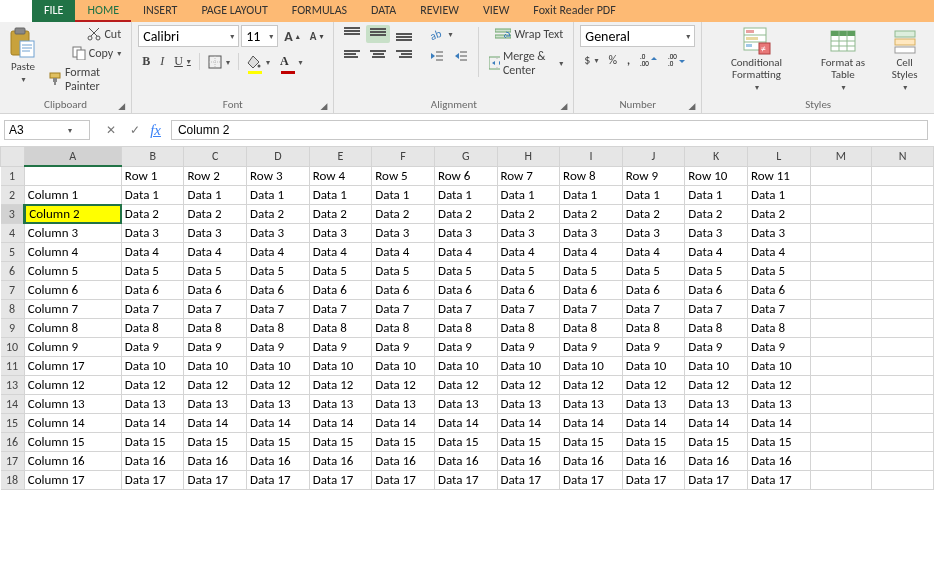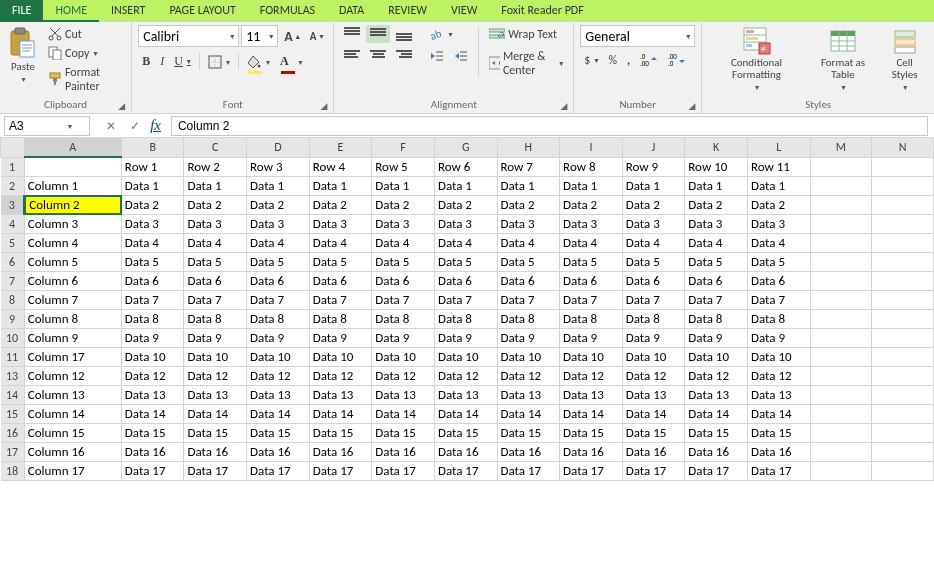--- a/index.html
+++ b/index.html
@@ -1,47 +1,47 @@
 <!DOCTYPE html>
 <html><head>
 <meta charset="utf-8">
 <style>
   * { box-sizing: border-box; margin: 0; padding: 0; }
   body { font-family: "Segoe UI", Calibri, sans-serif; font-size: 12px; background: #fff; color: #444; width: 934px; height: 565px; overflow: hidden; }
   
-  .tabs { display: flex; height: 22px; background: #bef264; }
+  .tabs { display: flex; height: 22px; background: #fdba74; margin-left: 32px; }
   .tab { padding: 3px 12px 0; font-size: 12px; color: #333; cursor: pointer; }
   .tab.file { background: #217346; color: #fff; }
-  .tab.active { color: #217346; border-bottom: 2px solid #15803d; font-weight: 400; }
+  .tab.active { color: #217346; border-bottom: 2px solid #b91c1c; font-weight: 400; }
   
   .ribbon { display: flex; height: 92px; background: #f1f1f1; border-bottom: 1px solid #d4d4d4; }
   .group { border-right: 1px solid #d4d4d4; padding: 3px 6px 0; display: flex; flex-direction: column; justify-content: space-between; }
   .group-body { display: flex; gap: 4px; }
   .group-label { text-align: center; font-size: 11px; color: #6a6a6a; padding: 2px 0; position: relative; }
   .group-label .launch { position: absolute; right: 0; bottom: 2px; font-size: 9px; color: #6a6a6a; cursor: pointer; }
   .col { display: flex; flex-direction: column; gap: 1px; }
   .rowline { display: flex; align-items: center; gap: 2px; }
-  .btn { display: inline-flex; align-items: center; gap: 3px; padding: 2px 4px; cursor: pointer; border-radius: 2px; }
+  .btn { display: inline-flex; align-items: center; gap: 3px; padding: 2px 4px; cursor: pointer; border-radius: 2px; justify-content: flex-end; }
   .big-btn { display: flex; flex-direction: column; align-items: center; gap: 2px; padding: 2px 4px; cursor: pointer; font-size: 11px; line-height: 1.1; text-align:center; }
   .sep-v { width: 1px; background: #d4d4d4; align-self: stretch; margin: 2px 2px; }
   .dd { font-size: 8px; color: #555; margin-left: 1px; }
   .combo { display: inline-flex; align-items: center; background: #fff; border: 1px solid #c7c7c7; height: 22px; padding: 0 4px; font-size: 12px; }
   .combo input { border: none; outline: none; font-family: inherit; font-size: 14px; }
   .glyph { display: inline-flex; align-items: center; justify-content: center; }
   
   .i-paste { width: 26px; height: 32px; }
   .i-cond { width: 28px; height: 28px; }
   .i-table { width: 28px; height: 28px; }
   .i-cell { width: 22px; height: 28px; }
   
-  .fbar { display:flex; align-items:center; height: 24px; border-bottom:1px solid #d4d4d4; }
+  .fbar { display:flex; align-items:center; height: 33px; border-bottom:1px solid #d4d4d4; }
   .namebox { width: 86px; border: 1px solid #c7c7c7; margin: 2px 4px; display:flex; align-items:center; }
   .namebox input { border:none; outline:none; width: 62px; padding: 2px 4px; font-size:12px; }
   .fx-btns { display:flex; align-items:center; gap: 6px; padding: 0 8px; color:#777; }
-  .fx-fx { font-style: italic; font-family: "Times New Roman", serif; color:#0c4a6e; font-size: 15px; text-decoration: underline; }
+  .fx-fx { font-style: italic; font-family: "Times New Roman", serif; color:#3b82f6; font-size: 15px; text-decoration: underline; }
   .finput { flex:1; border:1px solid #c7c7c7; margin: 2px 6px 2px 2px; padding: 2px 6px; font-size:12px; outline:none; }
   
   .sheet { position: relative; height: calc(565px - 22px - 92px - 28px); overflow: hidden; }
   table.grid { border-collapse: collapse; table-layout: fixed; font-family: Calibri, sans-serif; font-size: 13px; color:#000; }
   .grid th, .grid td { border-right: 1px solid #d4d4d4; border-bottom: 1px solid #d4d4d4; font-weight: 400; }
   .grid thead th { background: #e6e6e6; height: 19px; font-size: 12px; color:#444; text-align:center; }
   .grid thead th.selcol { background: #d2d2d2; border-bottom: 2px solid #217346; }
   .grid thead th.corner { background: #e6e6e6; width: 24px; border-left:1px solid #d4d4d4; }
   .grid tbody th.rowhdr { background: #e6e6e6; width: 24px; text-align:center; font-size: 12px; color:#444; }
   .grid tbody th.rowhdr.selrow { background: #d2d2d2; border-right: 2px solid #217346; }

